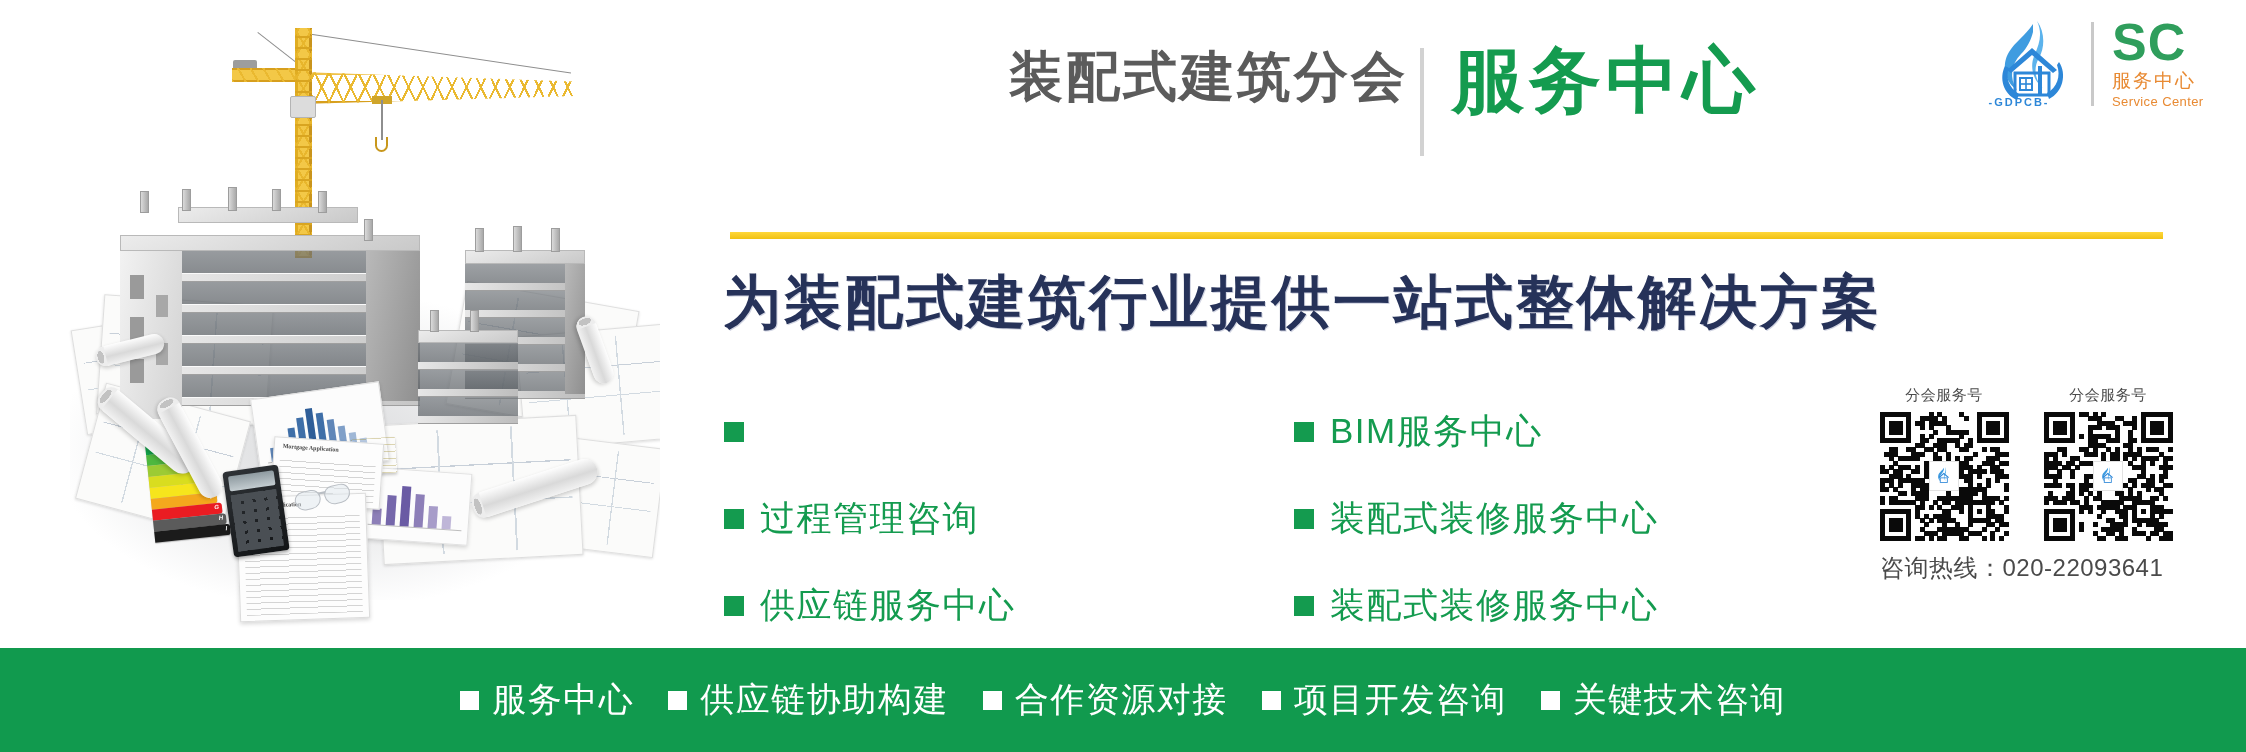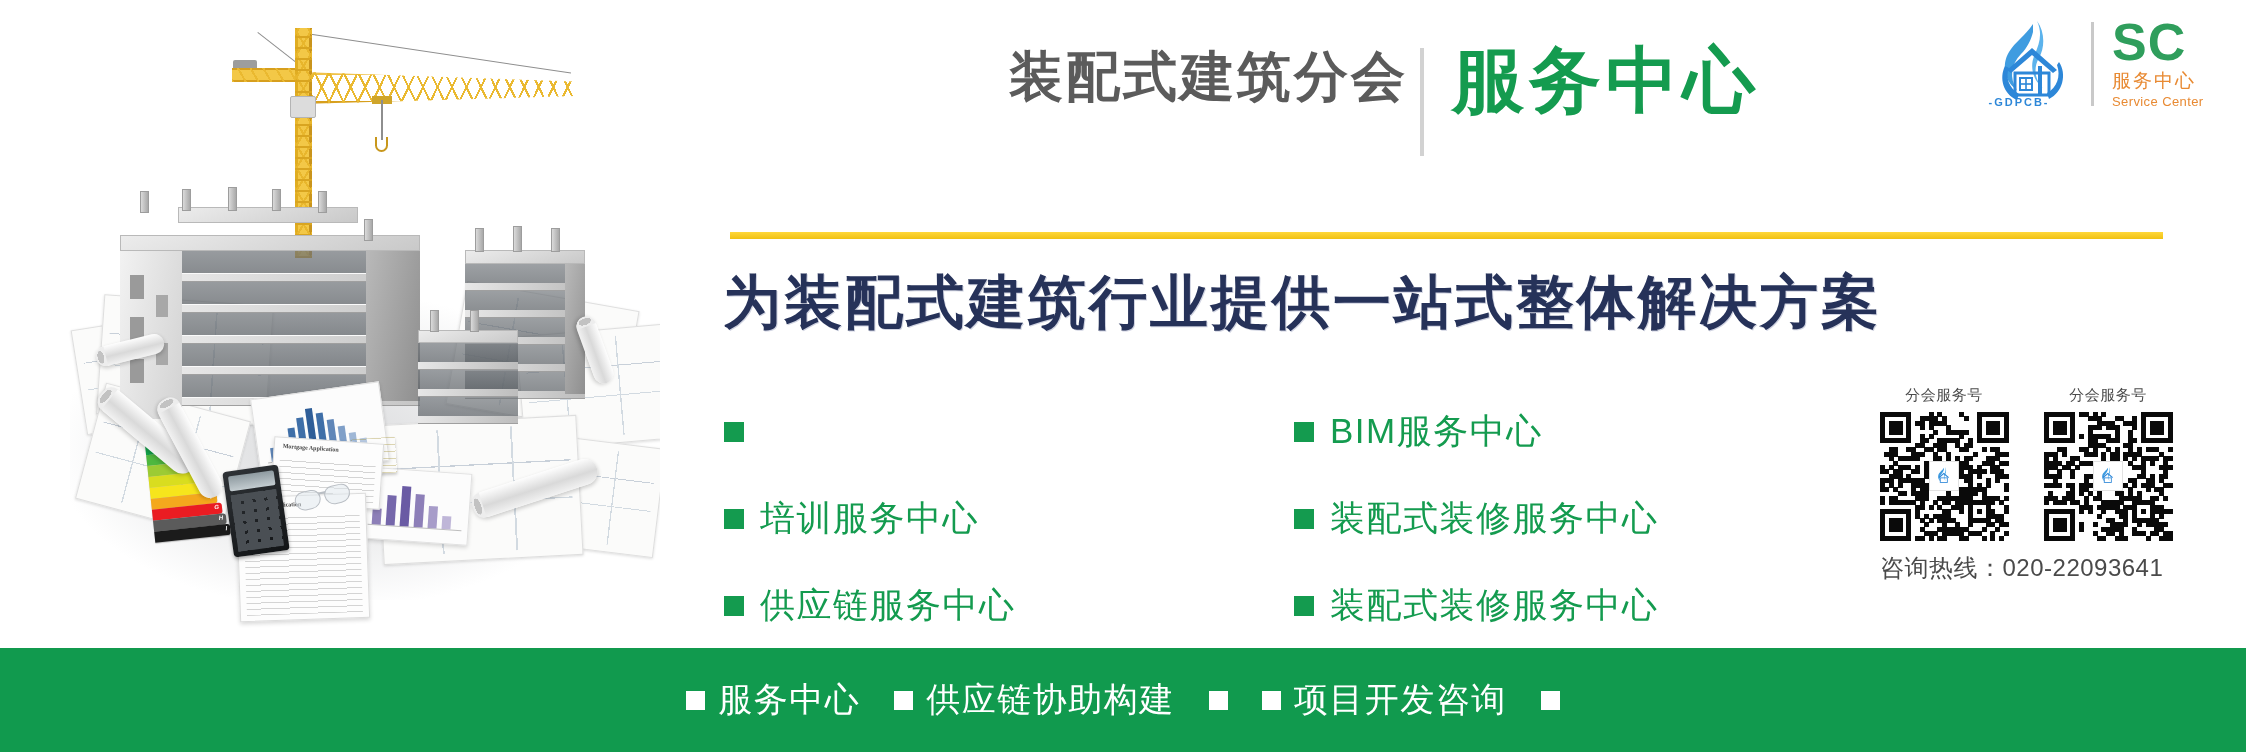--- a/index.html
+++ b/index.html
@@ -366,21 +366,21 @@
   <div class="svc-grid">
     <div class="svc-item">
       <span class="svc-bullet"></span>
     </div>
     <div class="svc-item">
       <span class="svc-bullet"></span>
       <span class="svc-label">BIM服务中心</span>
     </div>
     <div class="svc-item">
       <span class="svc-bullet"></span>
-      <span class="svc-label">培训服务中心</span>
+      <span class="svc-label">过程管理咨询</span>
     </div>
     <div class="svc-item">
       <span class="svc-bullet"></span>
       <span class="svc-label">装配式装修服务中心</span>
     </div>
     <div class="svc-item">
       <span class="svc-bullet"></span>
       <span class="svc-label">供应链服务中心</span>
     </div>
     <div class="svc-item">
@@ -1244,24 +1244,26 @@
       <div class="gb-item">
         <span class="gb-bullet"></span>
         <span class="gb-label">服务中心</span>
       </div>
       <div class="gb-item">
         <span class="gb-bullet"></span>
         <span class="gb-label">供应链协助构建</span>
       </div>
       <div class="gb-item">
         <span class="gb-bullet"></span>
+        <span class="gb-label">合作资源对接</span>
       </div>
       <div class="gb-item">
         <span class="gb-bullet"></span>
         <span class="gb-label">项目开发咨询</span>
       </div>
       <div class="gb-item">
         <span class="gb-bullet"></span>
+        <span class="gb-label">关键技术咨询</span>
       </div>
     </div>
   </div>
 
 </div>
 
 </body></html>

